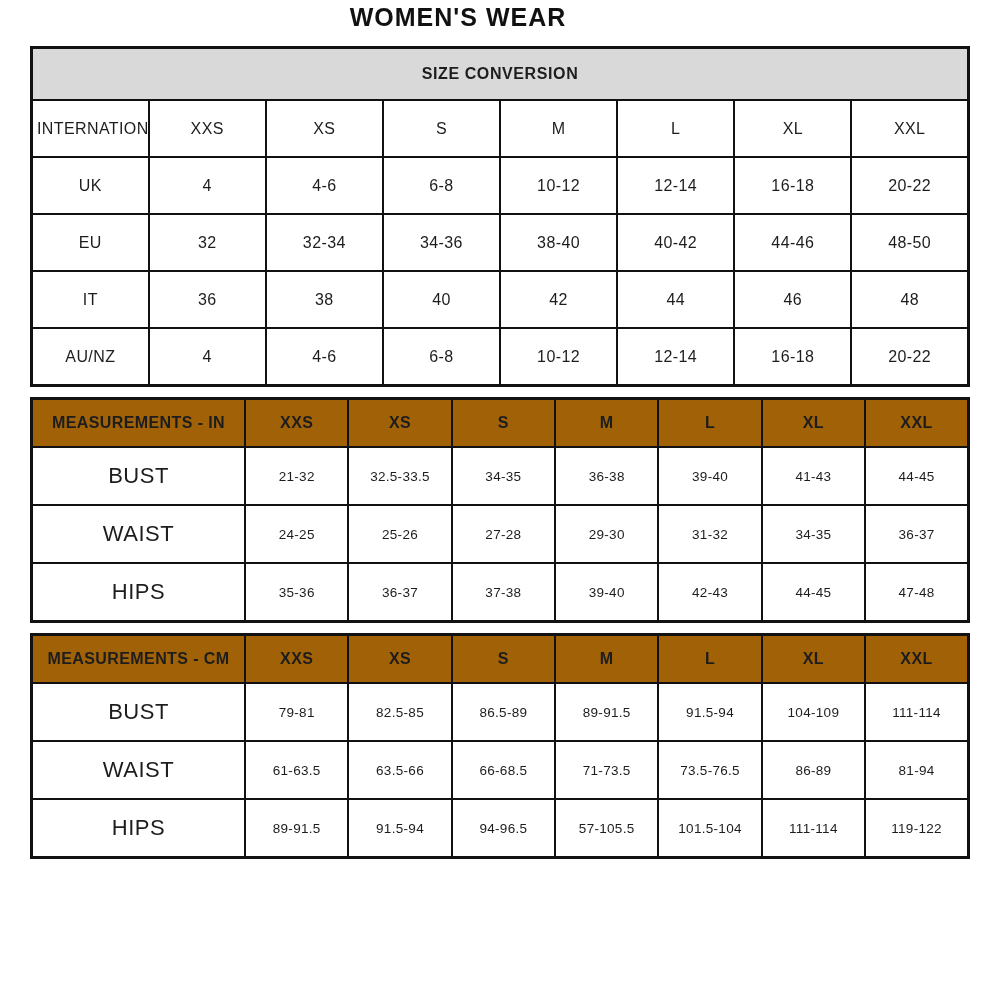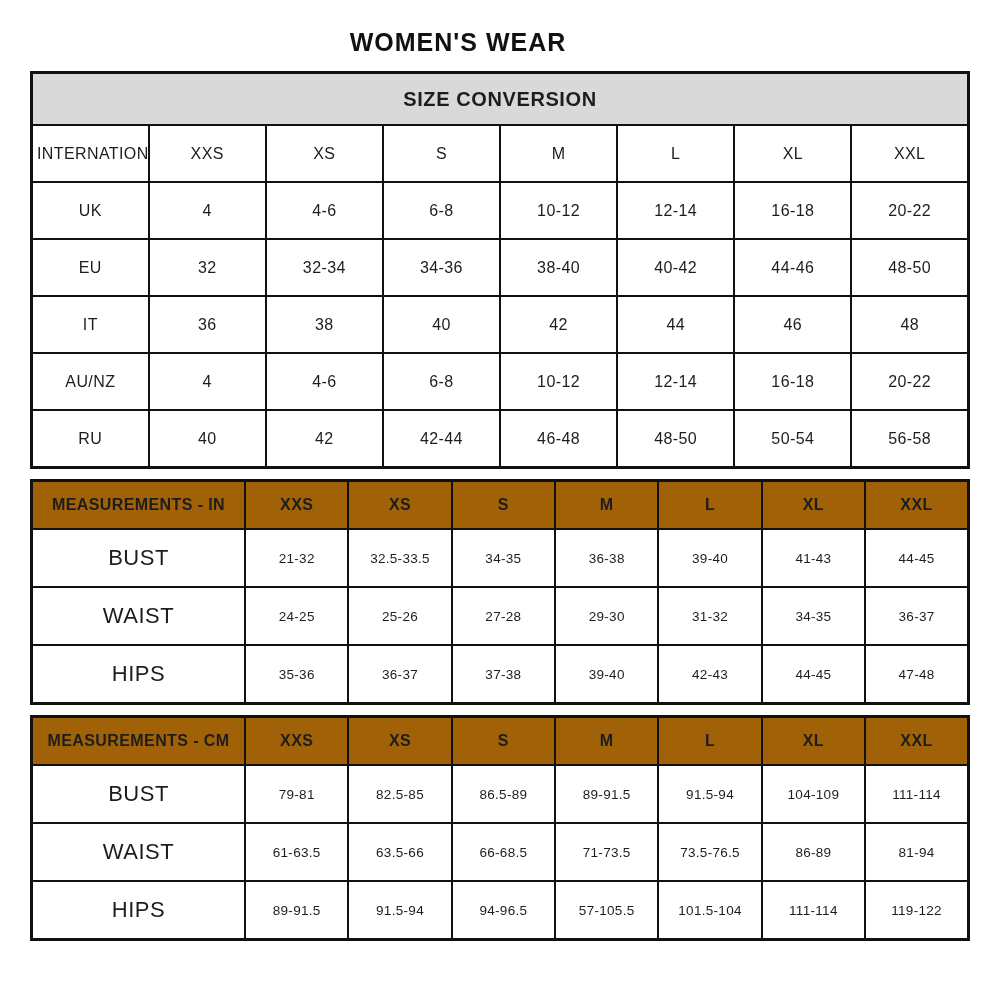--- a/index.html
+++ b/index.html
@@ -8,21 +8,21 @@
     background: #ffffff;
     width: 1000px;
     height: 1000px;
     overflow: hidden;
     font-family: "Liberation Sans", "DejaVu Sans", sans-serif;
     color: #1a1a1a;
   }
   .page {
     width: 916px;
     box-sizing: border-box;
-    padding: 28px 30px 0 30px;
+    padding: 3px 30px 0 30px;
   }
   .title {
     margin: 0 0 14px 0;
     text-align: center;
     font-size: 25px;
     font-weight: bold;
     letter-spacing: 1px;
     color: #111111;
   }
   table.tbl {
@@ -37,21 +37,21 @@
     text-align: center;
     vertical-align: middle;
     padding: 0 4px;
     overflow: hidden;
     color: #1d1d1d;
   }
   
   .conv .title-row {
     background: #d9d9d9;
     font-weight: bold;
-    font-size: 20px;
+    font-size: 16px;
     letter-spacing: 0.6px;
     height: 50px;
   }
   .conv .hdr {
     background: #ffffff;
     font-weight: normal;
     font-size: 16px;
   }
   .conv th, .conv td {
     height: 55px;
@@ -133,30 +133,20 @@
         <tr>
           <td class="label-col">AU/NZ</td>
           <td>4</td>
           <td>4-6</td>
           <td>6-8</td>
           <td>10-12</td>
           <td>12-14</td>
           <td>16-18</td>
           <td>20-22</td>
         </tr>
-        <tr>
-          <td class="label-col">RU</td>
-          <td>40</td>
-          <td>42</td>
-          <td>42-44</td>
-          <td>46-48</td>
-          <td>48-50</td>
-          <td>50-54</td>
-          <td>56-58</td>
-        </tr>
       </tbody>
     </table>
   <table class="tbl meas">
       <tbody>
         <tr>
           <th class="hdr label-col">MEASUREMENTS - IN</th>
           <th class="hdr">XXS</th>
           <th class="hdr">XS</th>
           <th class="hdr">S</th>
           <th class="hdr">M</th>

